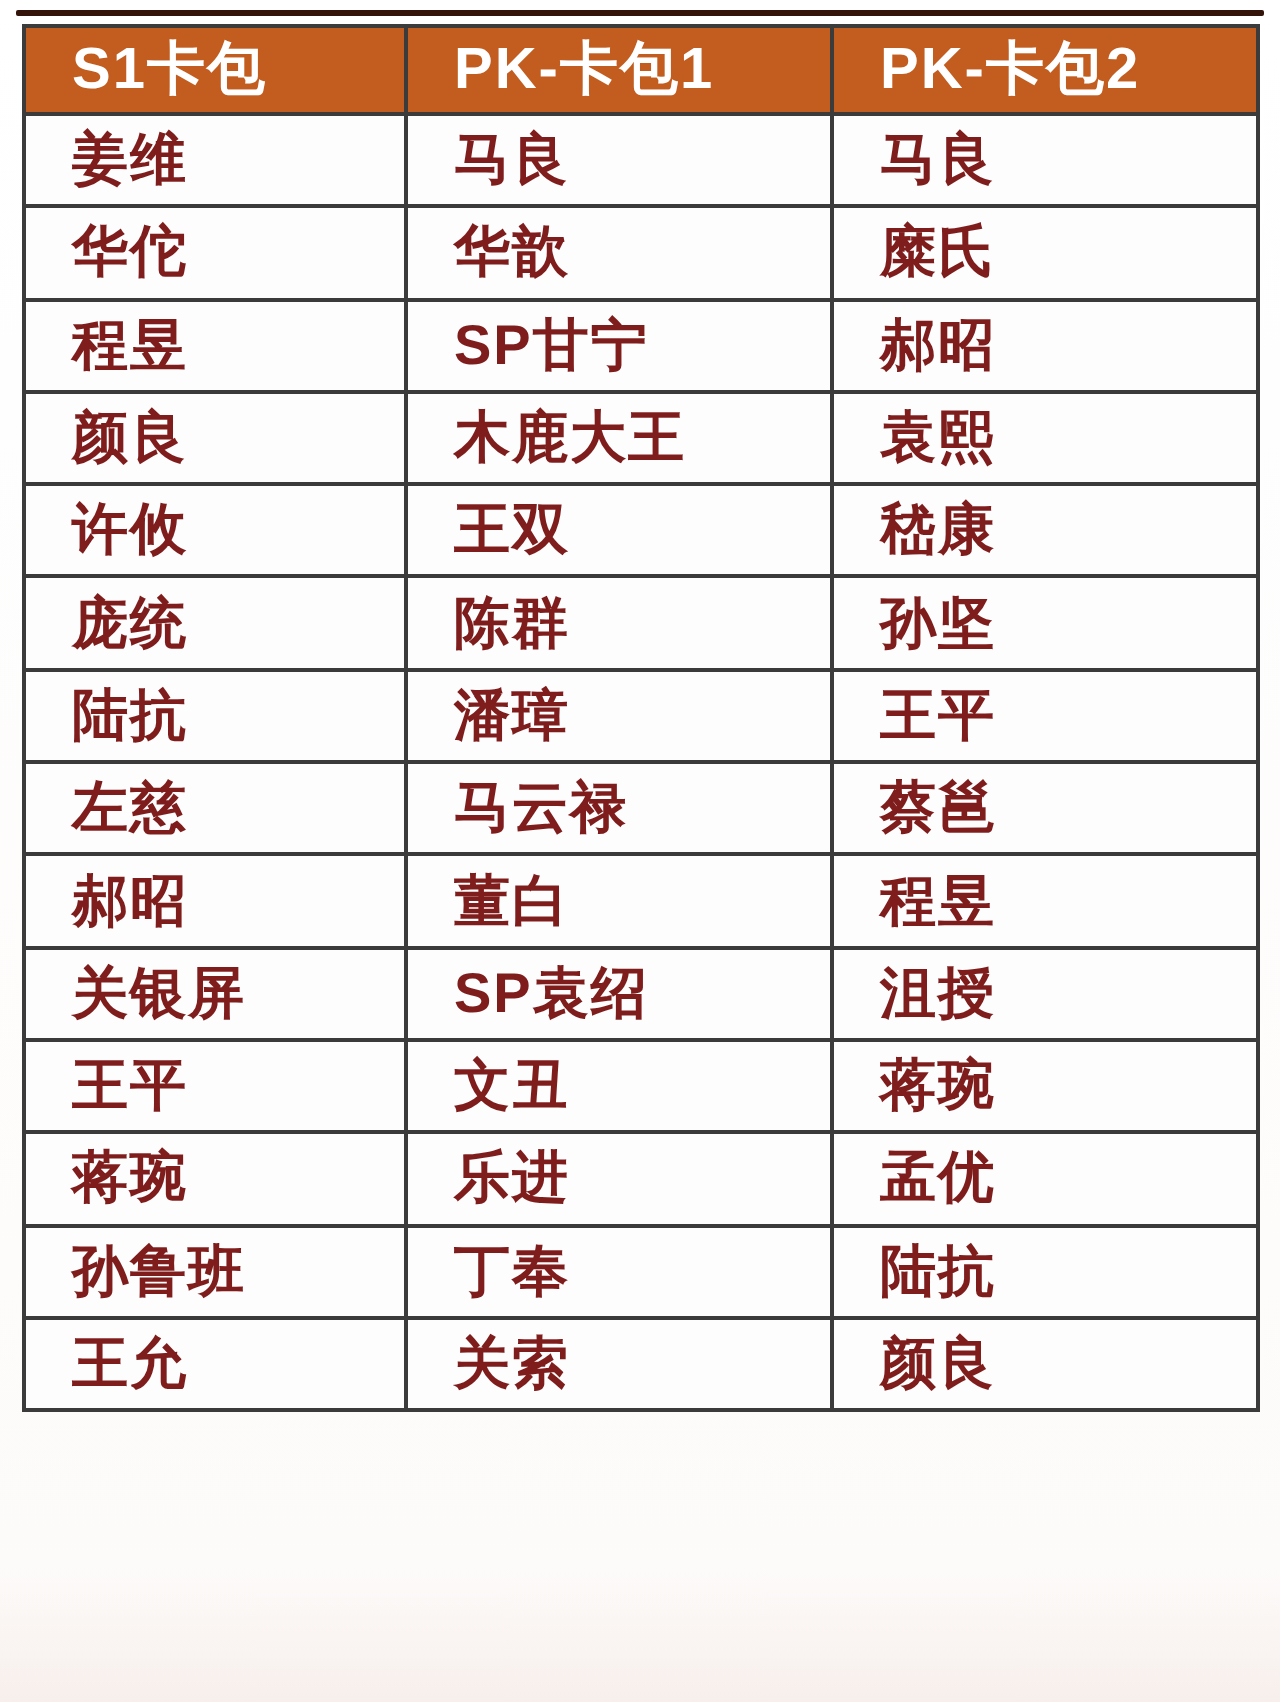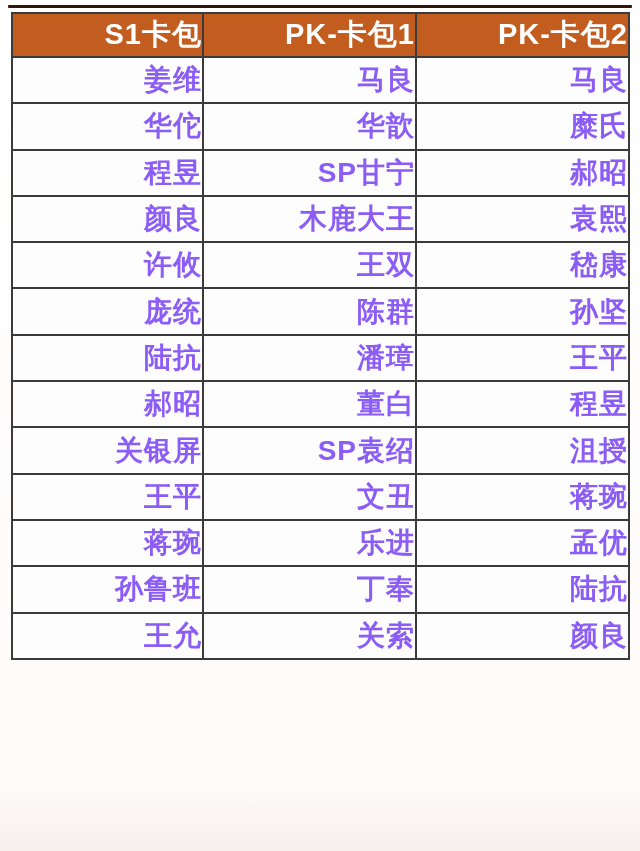--- a/index.html
+++ b/index.html
@@ -32,37 +32,38 @@
     width: 617px;
     border-collapse: collapse;
     table-layout: fixed;
   }
   table.card-table col.c1 { width: 191px; }
   table.card-table col.c2 { width: 213px; }
   table.card-table col.c3 { width: 213px; }
   table.card-table th,
   table.card-table td {
     border: 2px solid #3b3b3b;
-    text-align: right;
+    text-align: left;
     vertical-align: middle;
     overflow: hidden;
     white-space: nowrap;
+    padding-left: 23px;
   }
   table.card-table th {
     height: 44px;
     background: #c25c1f;
     color: #ffffff;
     font-size: 29px;
     font-weight: bold;
     letter-spacing: 1px;
   }
   table.card-table td {
     height: 46.3px;
     background: #fdfdfd;
-    color: #8b5cf6;
+    color: #7f1d1d;
     font-size: 28px;
     font-weight: 600;
     letter-spacing: 1px;
   }
 </style>
 </head>
 <body>
 
 <div class="page">
   <div class="top-rule"></div>
@@ -110,20 +111,25 @@
           <td>庞统</td>
           <td>陈群</td>
           <td>孙坚</td>
         </tr>
         <tr>
           <td>陆抗</td>
           <td>潘璋</td>
           <td>王平</td>
         </tr>
         <tr>
+          <td>左慈</td>
+          <td>马云禄</td>
+          <td>蔡邕</td>
+        </tr>
+        <tr>
           <td>郝昭</td>
           <td>董白</td>
           <td>程昱</td>
         </tr>
         <tr>
           <td>关银屏</td>
           <td>SP袁绍</td>
           <td>沮授</td>
         </tr>
         <tr>

